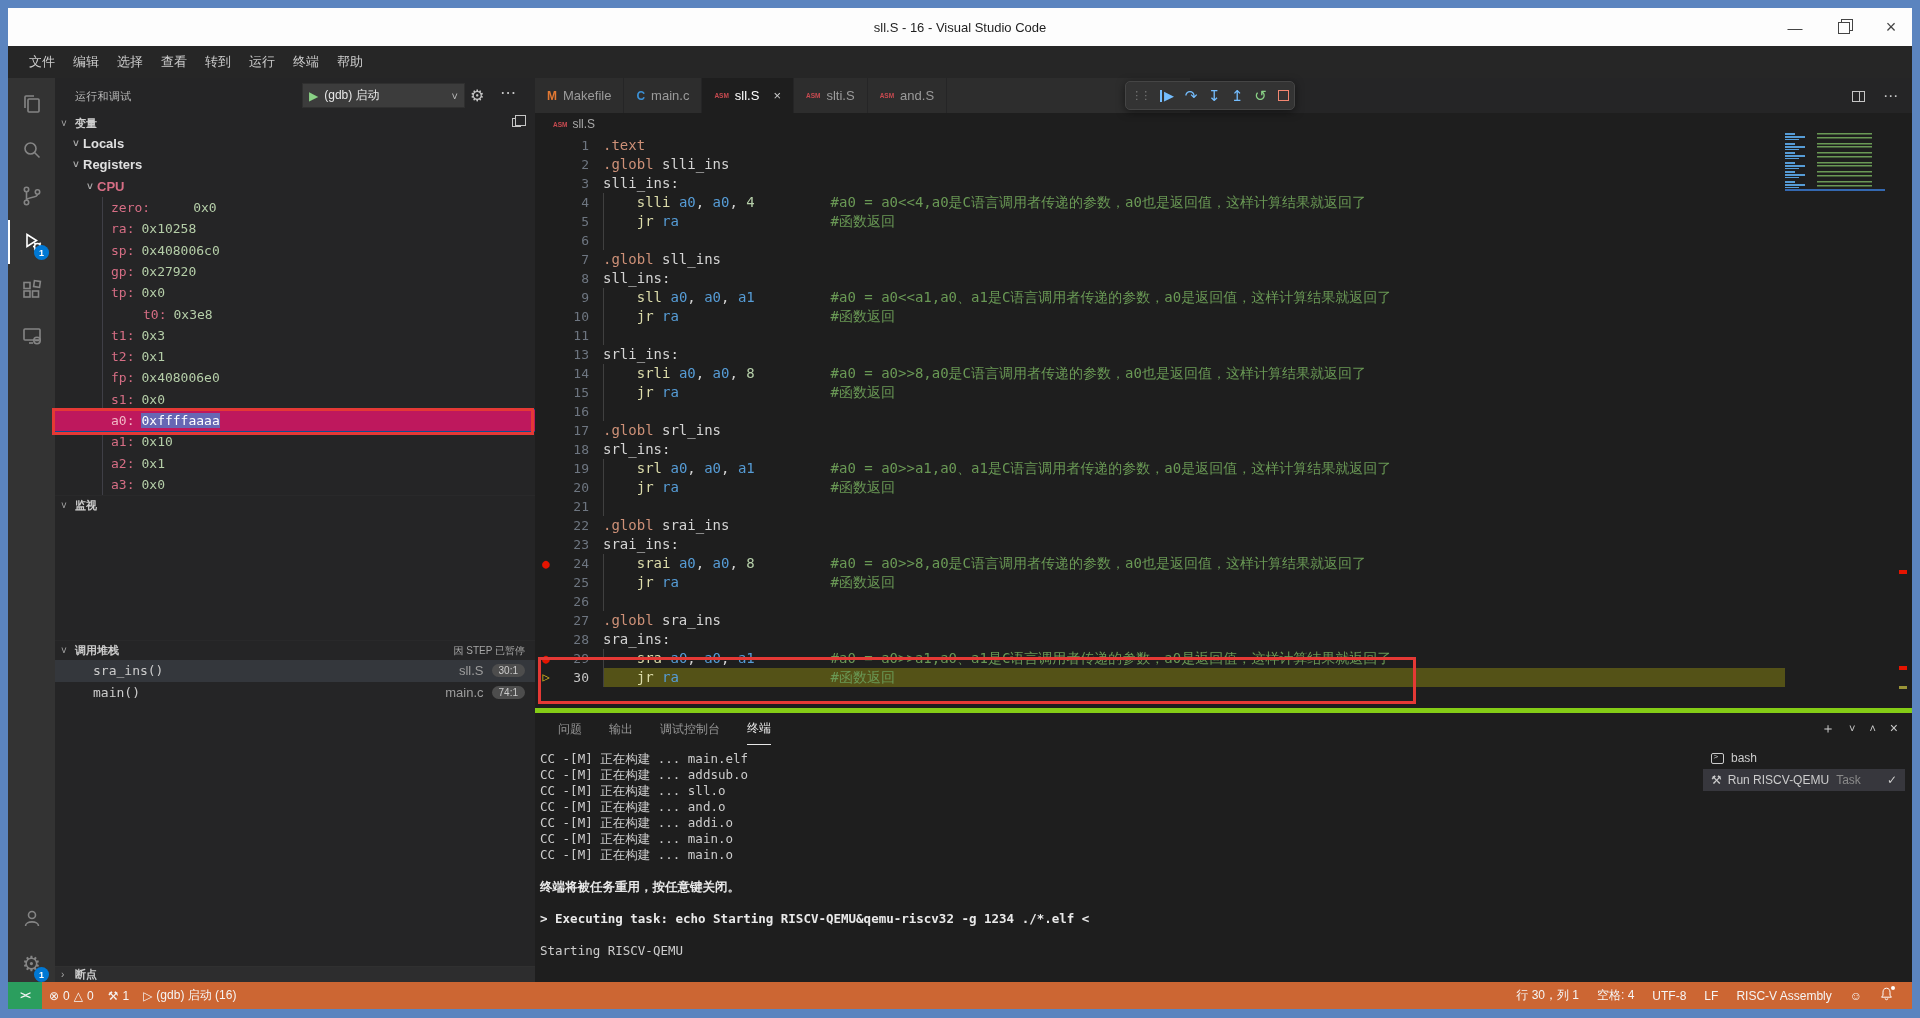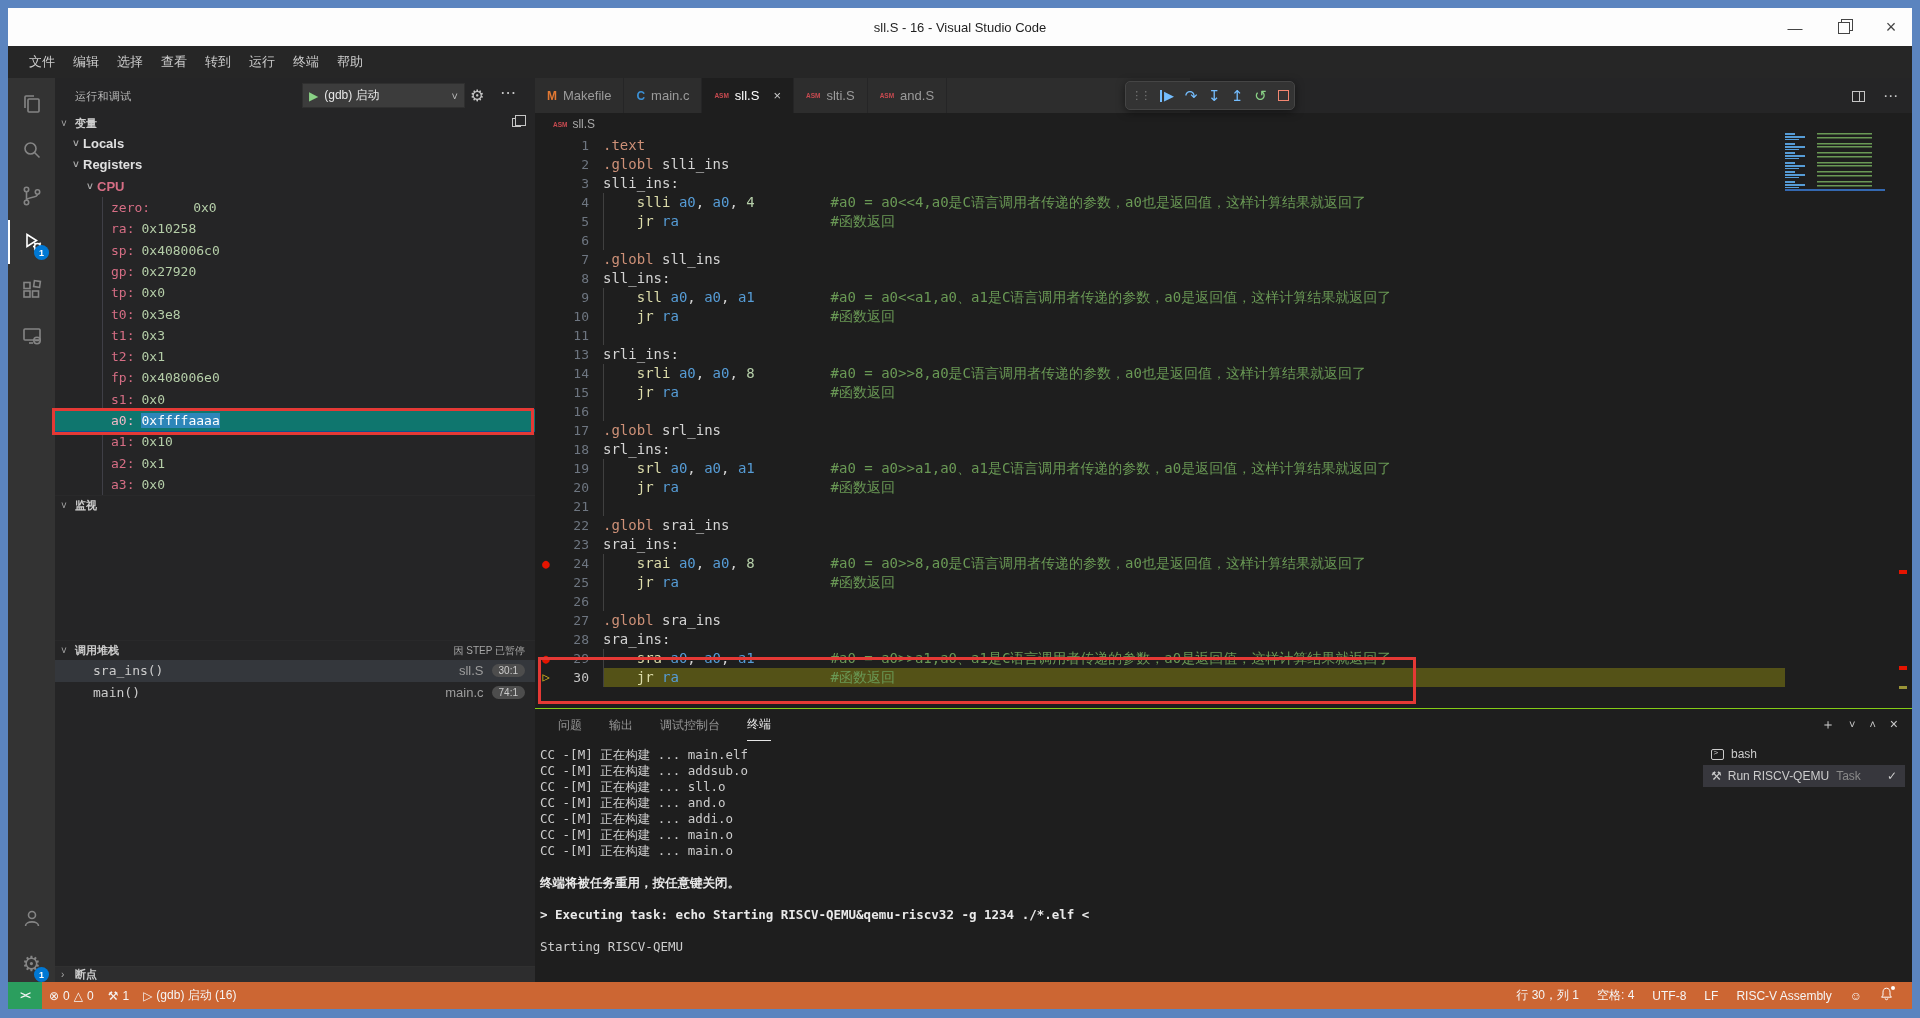--- a/index.html
+++ b/index.html
@@ -44,21 +44,21 @@
   #vars-head { top:35px; border-top:none; }
   #vars-head .ico-boxes { position:absolute; right:14px; top:5px; width:9px; height:9px; border:1px solid #c5c5c5; }
   #vars-head .ico-boxes:before { content:''; position:absolute; left:2px; top:-4px; width:9px; height:9px; border:1px solid #c5c5c5; background:#252526; }
   #vars-body { position:absolute; top:55px; left:0; width:100%; height:362px; overflow:hidden; }
   .tree-row { height:21.3px; display:flex; align-items:center; font-size:13px; cursor:pointer; position:relative; }
   .tree-row .chev { color:#aaaaaa; font-size:10px; width:14px; text-align:center; }
   .tree-row.grp { font-weight:bold; color:#e0e0e0; }
   .tree-row.cpu { color:#d76e85; font-weight:bold; }
   .reg-name { color:#d76e85; font-family:"DejaVu Sans Mono",monospace; }
   .reg-val  { color:#b5cea8; font-family:"DejaVu Sans Mono",monospace; margin-left:7px; }
-  .tree-row.selected { background:#0f766e; outline:1px solid #0b5391; }
+  .tree-row.selected { background:#be185d; outline:1px solid #0b5391; }
   .tree-row.selected .reg-name { color:#f2b8c6; }
   .tree-row.selected .reg-val { color:#ffffff; background:#3c8fe0aa; }
   #reg-guide { position:absolute; left:47px; top:64px; bottom:0; width:1px; background:#3f3f46; }
 
   #watch-head { top:417px; }
   #stack-head { top:562px; }
   #stack-status { position:absolute; right:10px; font-size:10px; font-weight:normal; color:#a6a6a6; }
   #stack-body { position:absolute; top:582px; left:0; width:100%; }
   .frame-row { height:21.5px; display:flex; align-items:center; padding:0 10px 0 38px; font-size:13px; font-family:"DejaVu Sans Mono",monospace; cursor:pointer; }
   .frame-row.selected { background:#34373c; }
@@ -116,21 +116,21 @@
     background:
       linear-gradient(#569cd6,#569cd6) 0 0/10px 2px no-repeat,
       linear-gradient(#6a9955,#6a9955) 32px 0/55px 1.5px no-repeat,
       linear-gradient(#569cd6,#569cd6) 0 3px/20px 2px no-repeat,
       linear-gradient(#6a9955,#6a9955) 32px 3.5px/55px 1.5px no-repeat,
       linear-gradient(#569cd6,#569cd6) 0 6px/14px 1.5px no-repeat; }
   #mm-cursor { position:absolute; left:0; width:100px; height:2px; background:#3a7bd5; opacity:.8; }
   .ovr-tick { position:absolute; left:1364px; width:8px; }
 
   
-  #panel { left:535px; top:708px; width:1377px; height:274px; background:#1e1e1e; border-top:1px solid #84cc16; }
+  #panel { left:535px; top:708px; width:1377px; height:274px; background:#1e1e1e; border-top:5px solid #84cc16; }
   #panel-tabs { position:absolute; top:0; left:0; height:32px; display:flex; align-items:center; padding-left:23px; }
   .ptab { font-size:12px; color:#969696; margin-right:27px; height:32px; display:flex; align-items:center; cursor:pointer; text-transform:uppercase; }
   .ptab.active { color:#e7e7e7; border-bottom:1px solid #e7e7e7; }
   #panel-actions { position:absolute; right:14px; top:4px; display:flex; gap:14px; color:#cccccc; }
   .pact { font-size:14px; cursor:pointer; line-height:22px; }
   #terminal { position:absolute; left:5px; top:38px; width:1160px; font-family:"DejaVu Sans Mono",monospace; font-size:12.5px; color:#cccccc; }
   .tline { height:16px; line-height:16px; white-space:pre; }
   .tline.b { font-weight:bold; color:#e9e9e9; }
   #term-list { position:absolute; left:1168px; top:34px; width:202px; }
   .term-row { height:22px; display:flex; align-items:center; padding:0 8px; font-size:12px; color:#cccccc; cursor:pointer; }
@@ -280,21 +280,21 @@
         <span class="reg-val">0x408006c0</span>
       </div>
       <div class="tree-row" style="padding-left: 56px;">
         <span class="reg-name">gp:</span>
         <span class="reg-val">0x27920</span>
       </div>
       <div class="tree-row" style="padding-left: 56px;">
         <span class="reg-name">tp:</span>
         <span class="reg-val">0x0</span>
       </div>
-      <div class="tree-row" style="padding-left: 56px;">
+      <div class="tree-row" style="padding-left: 88px;">
         <span class="reg-name">t0:</span>
         <span class="reg-val">0x3e8</span>
       </div>
       <div class="tree-row" style="padding-left: 56px;">
         <span class="reg-name">t1:</span>
         <span class="reg-val">0x3</span>
       </div>
       <div class="tree-row" style="padding-left: 56px;">
         <span class="reg-name">t2:</span>
         <span class="reg-val">0x1</span>

